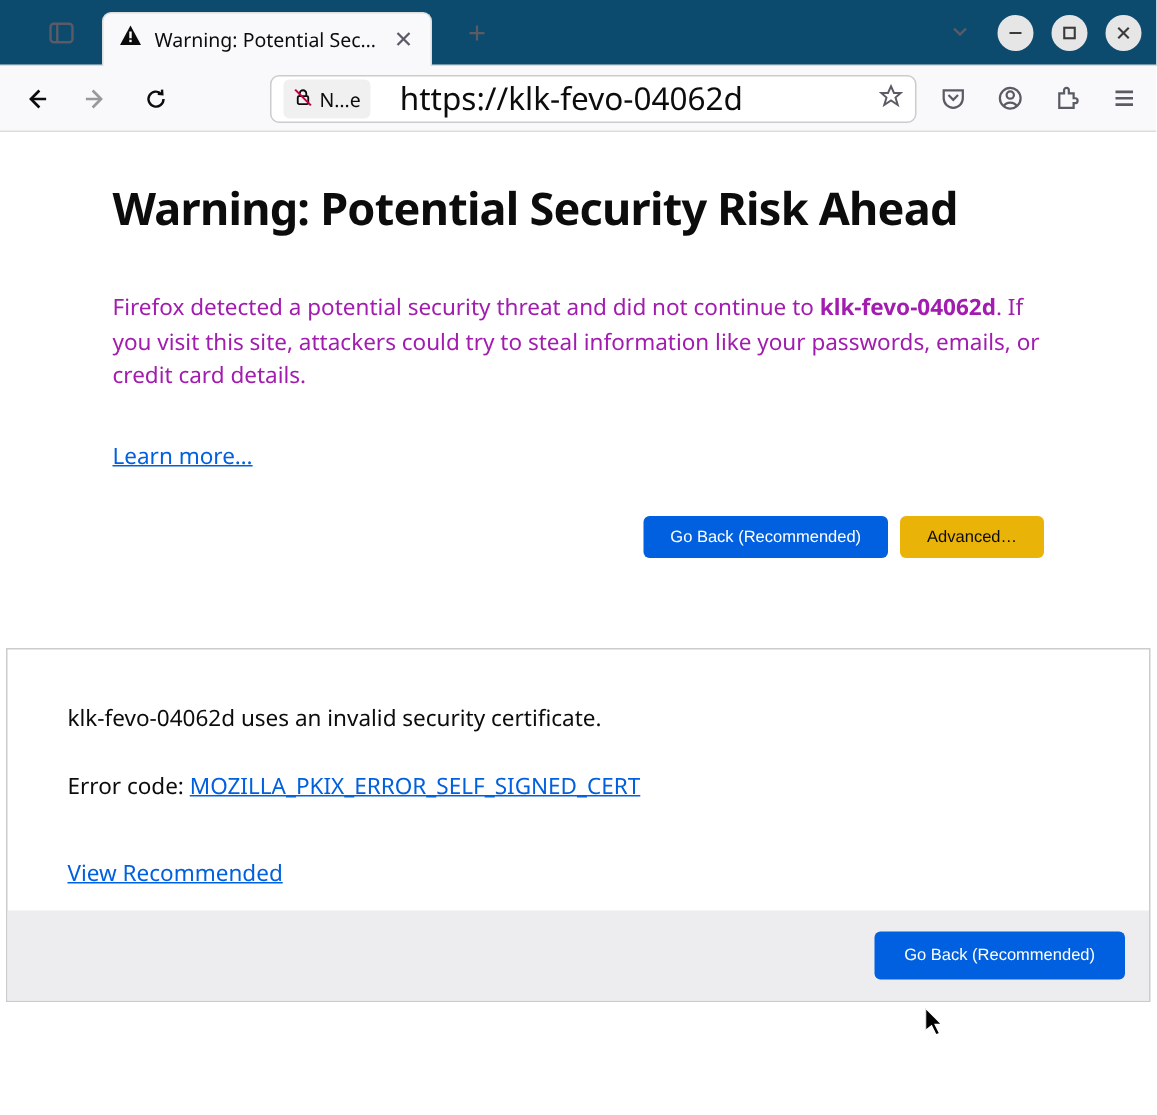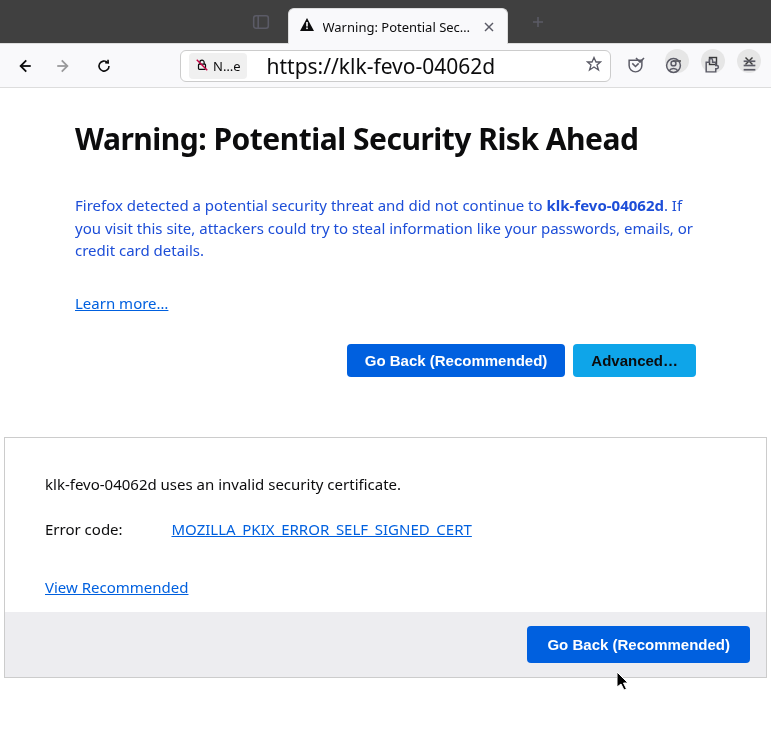--- a/index.html
+++ b/index.html
@@ -1,19 +1,19 @@
 <!DOCTYPE html>
 <html><head>
 <meta charset="utf-8">
 <style>
   * { box-sizing: border-box; margin: 0; padding: 0; }
   html, body { width: 771px; height: 743px; font-family: system-ui, -apple-system, "Segoe UI", sans-serif; background: #fff; overflow: hidden; }
   
   
-  .titlebar { height: 44px; background: #404040; display: flex; align-items: center; border-bottom: 1px solid #ddd; flex-direction: column; }
+  .titlebar { height: 44px; background: #0c4a6e; display: flex; align-items: center; border-bottom: 1px solid #ddd; }
   .titlebar-left { display: flex; align-items: center; padding-left: 10px; gap: 10px; }
   .panel-icon { width: 18px; height: 18px; display: flex; align-items: center; justify-content: center; }
   .tab { background: #f9f9fb; border: 1px solid #ddd; border-bottom: none; border-radius: 6px 6px 0 0; height: 36px; display: flex; align-items: center; padding: 0 10px; margin-left: 8px; margin-top: 8px; min-width: 200px; gap: 8px; }
   .tab-title { font-size: 13px; color: #0c0c0d; flex: 1; white-space: nowrap; overflow: hidden; text-overflow: ellipsis; max-width: 150px; }
   .tab-close { width: 16px; height: 16px; display: flex; align-items: center; justify-content: center; cursor: pointer; }
   .newtab { width: 28px; height: 28px; display: flex; align-items: center; justify-content: center; margin-left: 6px; cursor: pointer; border-radius: 4px; }
   .titlebar-right { margin-left: auto; display: flex; align-items: center; gap: 12px; padding-right: 10px; }
   .winbtn { width: 24px; height: 24px; border-radius: 50%; background: #e6e6e6; display: flex; align-items: center; justify-content: center; cursor: pointer; }
   .chev { padding: 6px; cursor: pointer; }
 
@@ -24,34 +24,34 @@
   .urlbar { flex: 1; max-width: 445px; margin-left: 50px; height: 32px; background: #fff; border: 1px solid #ccc; border-radius: 6px; display: flex; align-items: center; padding: 0 8px; gap: 20px; }
   .identity-box { display: flex; align-items: center; gap: 4px; background: #f0f0f0; border-radius: 4px; padding: 2px 6px; }
   .identity-text { font-size: 13px; color: #0c0c0d; }
   .url-text { font-size: 21px; color: #0c0c0d; flex: 1; }
   .toolbar-right { margin-left: auto; display: flex; gap: 14px; align-items: center; }
   .tbicon { width: 24px; height: 24px; display: flex; align-items: center; justify-content: center; cursor: pointer; }
 
   
   .content { padding: 30px 75px 20px 75px; }
   .heading { font-size: 30px; font-weight: 700; color: #0c0c0d; margin-bottom: 35px; letter-spacing: -0.5px; }
-  .desc { font-size: 15px; color: #1d4ed8; line-height: 1.5; margin-bottom: 30px; }
+  .desc { font-size: 15px; color: #a21caf; line-height: 1.5; margin-bottom: 30px; }
   .desc b { font-weight: 700; }
   .link { color: #0060df; text-decoration: underline; font-size: 15px; cursor: pointer; }
   .btnrow { display: flex; justify-content: flex-end; gap: 8px; margin-top: 30px; }
-  .btn { font-size: 15px; font-weight: 700; padding: 8px 18px; border-radius: 4px; cursor: pointer; border: none; }
+  .btn { font-size: 11px; font-weight: 400; padding: 8px 18px; border-radius: 4px; cursor: pointer; border: none; }
   .btn.primary { background: #0060df; color: #fff; }
-  .btn.secondary { background: #0ea5e9; color: #0c0c0d; }
+  .btn.secondary { background: #eab308; color: #0c0c0d; }
 
   
   .advpanel { border: 1px solid #ccc; margin: 40px 4px 0 4px; }
   .advbody { padding: 35px 40px 15px 40px; }
   .advtext { font-size: 15px; color: #0c0c0d; line-height: 1.5; margin-bottom: 24px; }
   .errcode { font-size: 15px; color: #0c0c0d; }
-  .errlink { color: #0060df; text-decoration: underline; font-family: inherit; cursor: pointer; margin-left: 45px; }
+  .errlink { color: #0060df; text-decoration: underline; font-family: inherit; cursor: pointer; }
   .viewcert { display: block; margin-top: 38px; }
   .advfooter { background: #ededf0; padding: 14px 16px; display: flex; justify-content: flex-end; gap: 12px; }
   .btn.wide { padding: 10px 20px; }
 
   
   .cursor { position: absolute; left: 617px; top: 672px; pointer-events: none; }
 </style>
 </head>
 <body>
 

